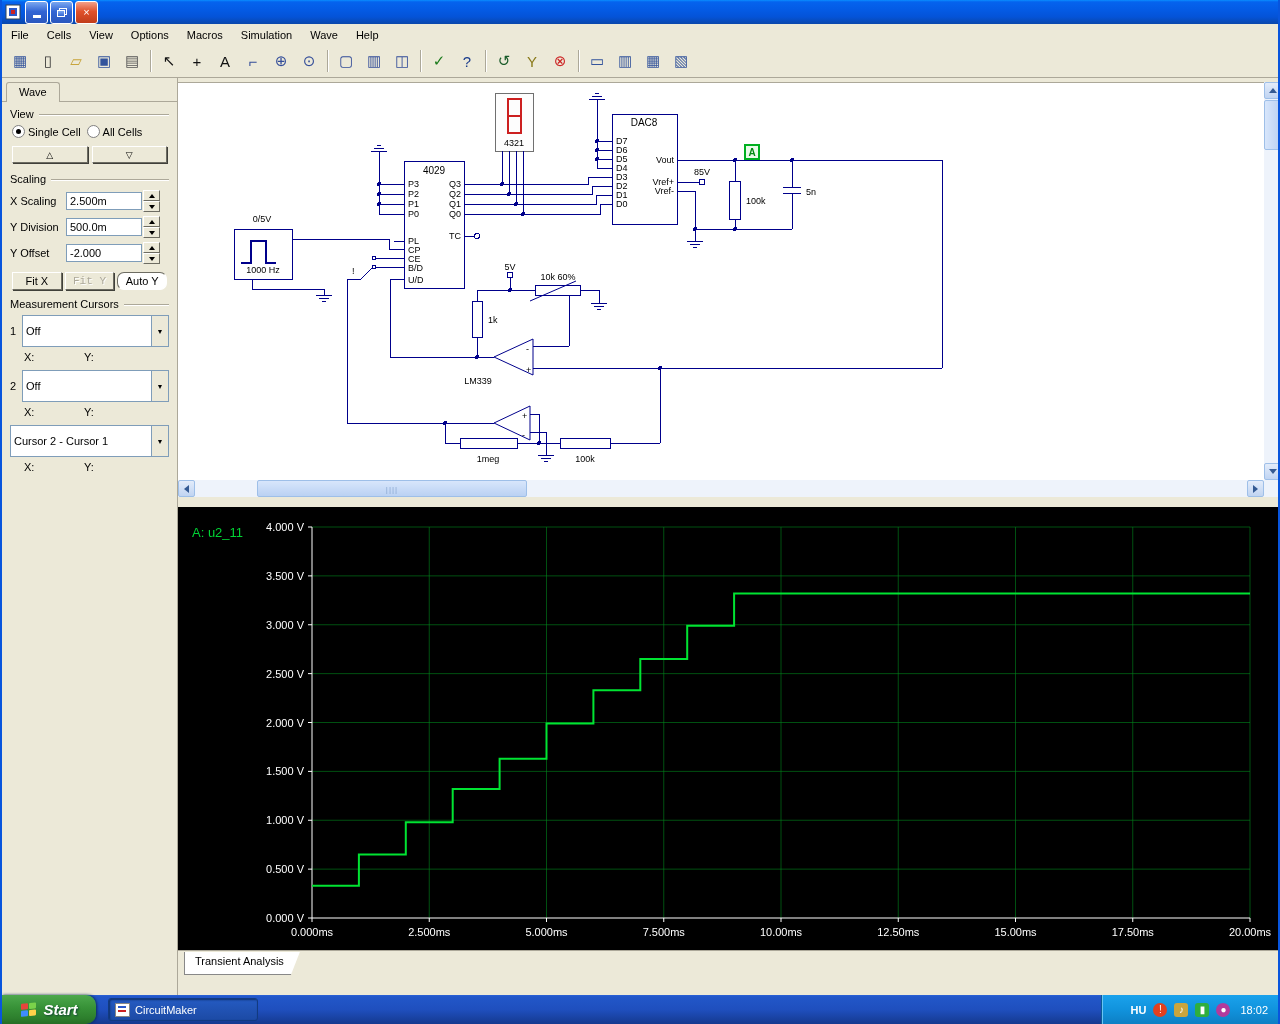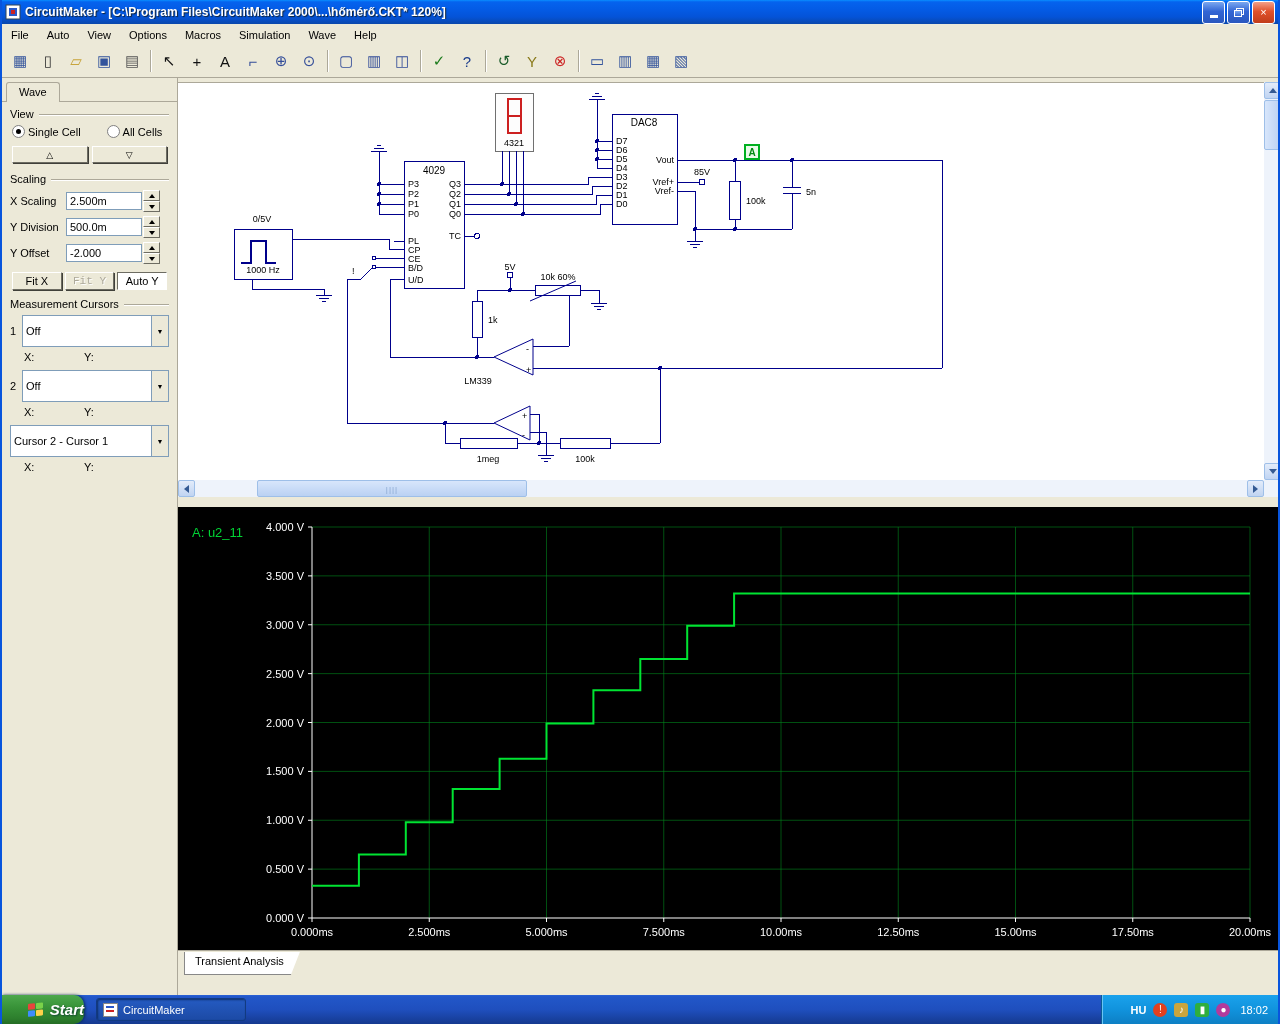--- a/index.html
+++ b/index.html
@@ -33,42 +33,42 @@
   .tsep{width:1px;height:22px;background:#aca899;margin:0 4px;box-shadow:1px 0 0 #fff;}
   
   #leftpanel{position:absolute;left:0;top:78px;width:176px;height:917px;background:#ece9d8;
     border-right:1px solid #aca899;box-sizing:border-box;}
   .tabrow{height:23px;border-bottom:1px solid #aca899;padding-left:4px;}
   .tab{display:inline-block;margin-top:3px;padding:3px 12px 4px;background:#ece9d8;
     border:1px solid #aca899;border-bottom:none;border-radius:3px 3px 0 0;position:relative;top:1px;}
   .sect{padding:6px 8px 0 8px;}
   .sect-head{display:flex;align-items:center;gap:5px;color:#000;margin-bottom:5px;}
   .sect-head::after{content:"";flex:1;border-top:1px solid #aca899;box-shadow:0 1px 0 #fff;}
-  .radio-row{display:flex;gap:26px;margin:2px 0 8px 2px;align-items:center;}
+  .radio-row{display:flex;gap:6px;margin:2px 0 8px 2px;align-items:center;}
   .radio{width:11px;height:11px;border-radius:50%;border:1px solid #808080;background:#fff;
     display:inline-block;position:relative;margin-right:3px;vertical-align:-2px;}
   .radio.checked::after{content:"";position:absolute;left:3px;top:3px;width:5px;height:5px;border-radius:50%;background:#000;}
   .btn{background:#ece9d8;border:1px solid;border-color:#fff #6d6c62 #6d6c62 #fff;
     box-shadow:1px 1px 0 #40403a;text-align:center;padding:2px 0;}
   .tri-btns{display:flex;gap:4px;margin:0 2px 4px 2px;}
   .tri-btns .btn{flex:1;height:17px;font-size:9px;line-height:13px;box-sizing:border-box;}
   .field-row{display:flex;align-items:center;margin:4px 0;}
   .field-row label{width:56px;}
   .field{width:68px;height:16px;background:#fff;border:1px solid #7f9db9;padding:0 3px;
     font-family:"Liberation Sans",sans-serif;font-size:11px;box-sizing:content-box;}
   .spin{display:flex;flex-direction:column;margin-left:1px;}
   .spin b{width:15px;height:9px;background:#ece9d8;border:1px solid;border-color:#fff #6d6c62 #6d6c62 #fff;
     display:flex;align-items:center;justify-content:center;}
   .spin b i{border:3px solid transparent;display:block;}
   .spin b.up i{border-bottom:4px solid #000;margin-top:-3px;}
   .spin b.dn i{border-top:4px solid #000;margin-bottom:-3px;}
   .fit-row{display:flex;gap:3px;margin:8px 2px 2px 2px;}
   .fit-row .btn{flex:1;height:18px;box-sizing:border-box;}
   .btn.disabled{color:#aca899;text-shadow:1px 1px 0 #fff;font-family:Liberation Mono, monospace;}
-  .btn.active{background:#fff;border-color:#6d6c62 #fff #fff #6d6c62;box-shadow:none;}
+  .btn.active{background:#fff;border-color:#6d6c62 #fff #fff #6d6c62;box-shadow:none;border-radius:7px;}
   .cur-row{display:flex;align-items:center;margin:4px 0;}
   .cur-row .num{width:12px;}
   .combo{flex:1;height:32px;background:#fff;border:1px solid #7f9db9;display:flex;align-items:center;box-sizing:border-box;}
   .combo .ctext{flex:1;padding:0 3px;white-space:nowrap;overflow:hidden;}
   .combo .cbtn{width:16px;height:100%;background:#ece9d8;border-left:1px solid #7f9db9;
     display:flex;align-items:center;justify-content:center;font-size:7px;}
   .xy-row{display:flex;margin:3px 0 7px 14px;}
   .xy-row span:first-child{width:60px;}
   
   #workspace{position:absolute;left:176px;top:78px;width:1104px;height:917px;background:#ece9d8;}
@@ -93,64 +93,63 @@
   
   #wave-black{position:absolute;left:0;top:429px;width:1104px;height:443px;background:#000;}
   #trace-label{position:absolute;left:14px;top:18px;color:#00d334;font-size:13px;}
   #tabstrip{position:absolute;left:0;top:872px;width:1104px;height:24px;background:#ece9d8;border-top:1px solid #aca899;}
   #wave-tab{position:absolute;left:6px;top:1px;height:19px;padding:3px 16px 0 10px;background:#fff;
     border-left:1px solid #888;border-bottom:1px solid #888;
     clip-path:polygon(0 0,100% 0,calc(100% - 9px) 100%,0 100%);font-size:11px;}
   
   #taskbar{position:absolute;left:0;top:995px;width:100%;height:29px;
     background:linear-gradient(180deg,#2a62d8 0%,#2257c9 6%,#1f4fbe 50%,#15398f 100%);display:flex;align-items:center;}
-  #startbtn{width:74px;height:29px;border-radius:0 10px 10px 0;
+  #startbtn{width:94px;height:29px;border-radius:0 10px 10px 0;
     background:linear-gradient(180deg,#4ca84c,#379137 45%,#2d7f2d 80%,#256d25);
-    display:flex;align-items:center;justify-content:flex-end;gap:5px;color:#fff;
-    font-style:italic;font-weight:bold;font-size:15px;text-shadow:1px 1px 2px #143;box-shadow:1px 0 3px #0a2a5a;padding-left:8px;}
+    display:flex;align-items:center;justify-content:center;gap:5px;color:#fff;
+    font-style:italic;font-weight:bold;font-size:15px;text-shadow:1px 1px 2px #143;box-shadow:1px 0 3px #0a2a5a;}
   #taskbtn{margin-left:12px;width:150px;height:23px;background:linear-gradient(180deg,#255bc2,#1c4aa5);
     border:1px solid #123a80;border-radius:3px;color:#fff;display:flex;align-items:center;gap:5px;padding:0 6px;box-sizing:border-box;
     box-shadow:inset 1px 1px 2px #0d2f6b;}
   #taskbtn .mini-icon{width:13px;height:12px;background:#fff;border:1px solid #888;position:relative;}
   #taskbtn .mini-icon::after{content:"";position:absolute;left:2px;top:2px;width:8px;height:2px;background:#2a58c8;box-shadow:0 4px 0 #c22;}
   #tray{margin-left:auto;height:29px;background:linear-gradient(180deg,#1aa2ec,#1193dd 50%,#0d7fc4);
     border-left:1px solid #0a5c96;box-shadow:inset 1px 0 0 #6ac4f4;display:flex;align-items:center;gap:7px;padding:0 10px 0 9px;color:#fff;}
   #tray .lang{font-weight:bold;margin-left:20px;}
   .tray-ic{width:14px;height:14px;border-radius:3px;display:flex;align-items:center;justify-content:center;font-size:10px;color:#fff;}
   .clock{font-size:11px;margin-left:3px;}
 </style>
 </head>
 <body>
 
 <div id="titlebar">
   <svg class="appicon" viewBox="0 0 16 16">
     <rect x="1" y="1" width="14" height="14" fill="#fff" stroke="#345"></rect>
     <rect x="4" y="4" width="8" height="8" fill="#2a58c8"></rect>
     <rect x="6" y="6" width="4" height="4" fill="#c22"></rect>
   </svg>
-  <span class="title">CircuitMaker - [C:\Program Files\CircuitMaker 2000\...\hőmérő.CKT* 120%]</span>
   <span class="cap-btns">
     <span class="cap-btn">
         <span class="glyph-min"></span>
       </span>
     <span class="cap-btn">
         <span class="glyph-restore">
           <i></i>
           <i></i>
         </span>
       </span>
     <span class="cap-btn close">
         <span>×</span>
       </span>
   </span>
 </div>
 
 <div id="menubar">
   <span>File</span>
-  <span>Auto</span>
+  <span>Cells</span>
   <span>View</span>
   <span>Options</span>
   <span>Macros</span>
   <span>Simulation</span>
   <span>Wave</span>
   <span>Help</span>
 </div>
 
 <div id="toolbar">
     <span class="tbtn" style="color: rgb(51, 84, 156);">▦</span>

